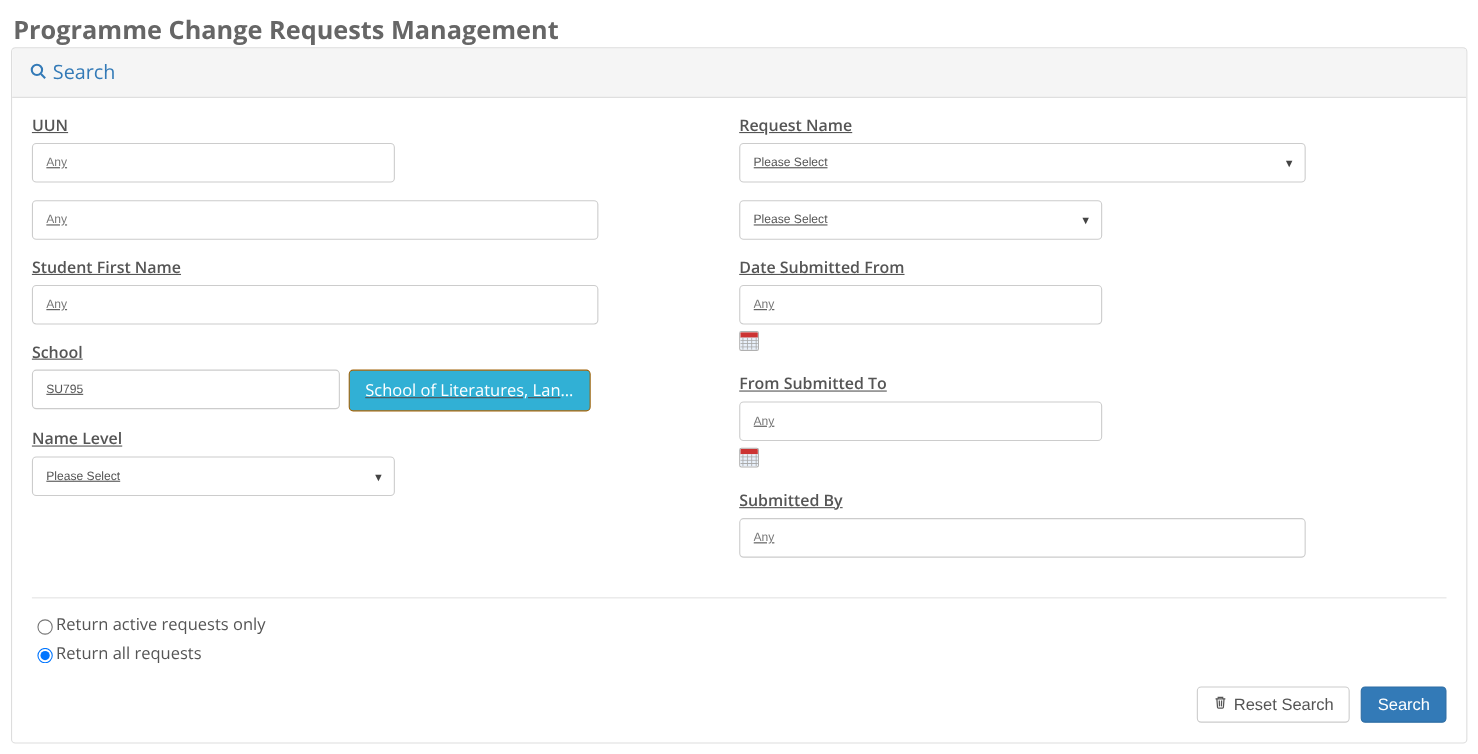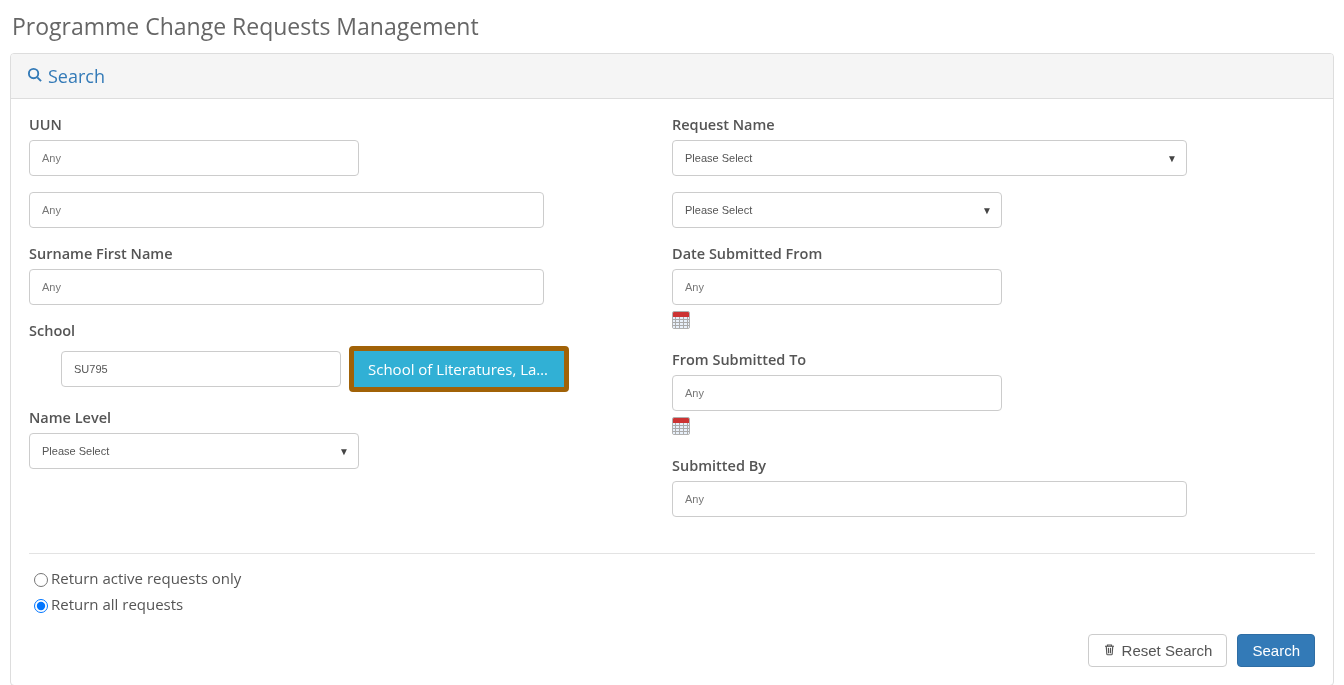--- a/index.html
+++ b/index.html
@@ -6,23 +6,23 @@
   html, body {
     margin: 0;
     padding: 0;
     font-family: "Segoe UI", "Open Sans", -apple-system, BlinkMacSystemFont, sans-serif;
     background: #fff;
     color: #555;
   }
   body { padding: 8px 10px; }
   .page-title {
     font-size: 23px;
-    font-weight: 400;
+    font-weight: 700;
     color: #666;
-    margin: 2px 0 11px 2px;
+    margin: 2px 0 1px 2px;
   }
   .panel {
     border: 1px solid #ddd;
     border-radius: 4px;
     overflow: hidden;
   }
   .panel-heading {
     background: #f5f5f5;
     border-bottom: 1px solid #ddd;
     padding: 10px 16px;
@@ -34,20 +34,21 @@
     color: #337ab7;
     font-size: 18px;
     font-weight: 400;
   }
   .panel-heading svg { width: 15px; height: 15px; }
   .panel-body {
     padding: 16px 18px 18px;
   }
   .cols {
     display: flex;
+    text-decoration: underline;
   }
   .col { flex: 1; }
   .form-group { margin-bottom: 16px; }
   .form-label {
     font-weight: 600;
     color: #555;
     font-size: 14.5px;
     display: block;
     margin-bottom: 6px;
   }
@@ -56,34 +57,34 @@
     width: 100%;
     height: 36px;
     padding: 6px 12px;
     font-size: 11px;
     color: #555;
     background: #fff;
     border: 1px solid #ccc;
     border-radius: 4px;
   }
   .form-control::placeholder { color: #777; opacity: 1; }
-  .school-row { display: flex; gap: 8px; align-items: center; margin-left: 32px; }
+  .school-row { display: flex; gap: 8px; align-items: flex-start; }
   .school-row .form-control { flex: 0 0 280px; }
   .school-badge {
     background: #31b0d5;
     color: #fff;
     border-radius: 4px;
     padding: 7px 14px;
     font-size: 15px;
     line-height: 22px;
     white-space: nowrap;
     max-width: 220px;
     overflow: hidden;
     text-overflow: ellipsis;
-    border: 5px solid #a16207;
+    border: 1px solid #a16207;
   }
   .select-wrap { position: relative; display: block; }
   .select-caret {
     position: absolute;
     right: 10px;
     top: 50%;
     transform: translateY(-50%);
     font-size: 10px;
     color: #444;
     pointer-events: none;
@@ -179,21 +180,21 @@
 
       <div class="col">
         <div class="form-group">
           <label class="form-label">UUN</label>
           <input class="form-control w-330" placeholder="Any" style="">
         </div>
         <div class="form-group">
           <input class="form-control w-515" placeholder="Any" style="">
         </div>
         <div class="form-group">
-          <label class="form-label">Surname First Name</label>
+          <label class="form-label">Student First Name</label>
           <input class="form-control w-515" placeholder="Any" style="">
         </div>
         <div class="form-group">
           <label class="form-label">School</label>
           <div class="school-row">
             <input class="form-control" value="SU795" style="">
             <div class="school-badge">School of Literatures, Lang...</div>
           </div>
         </div>
         <div class="form-group">

